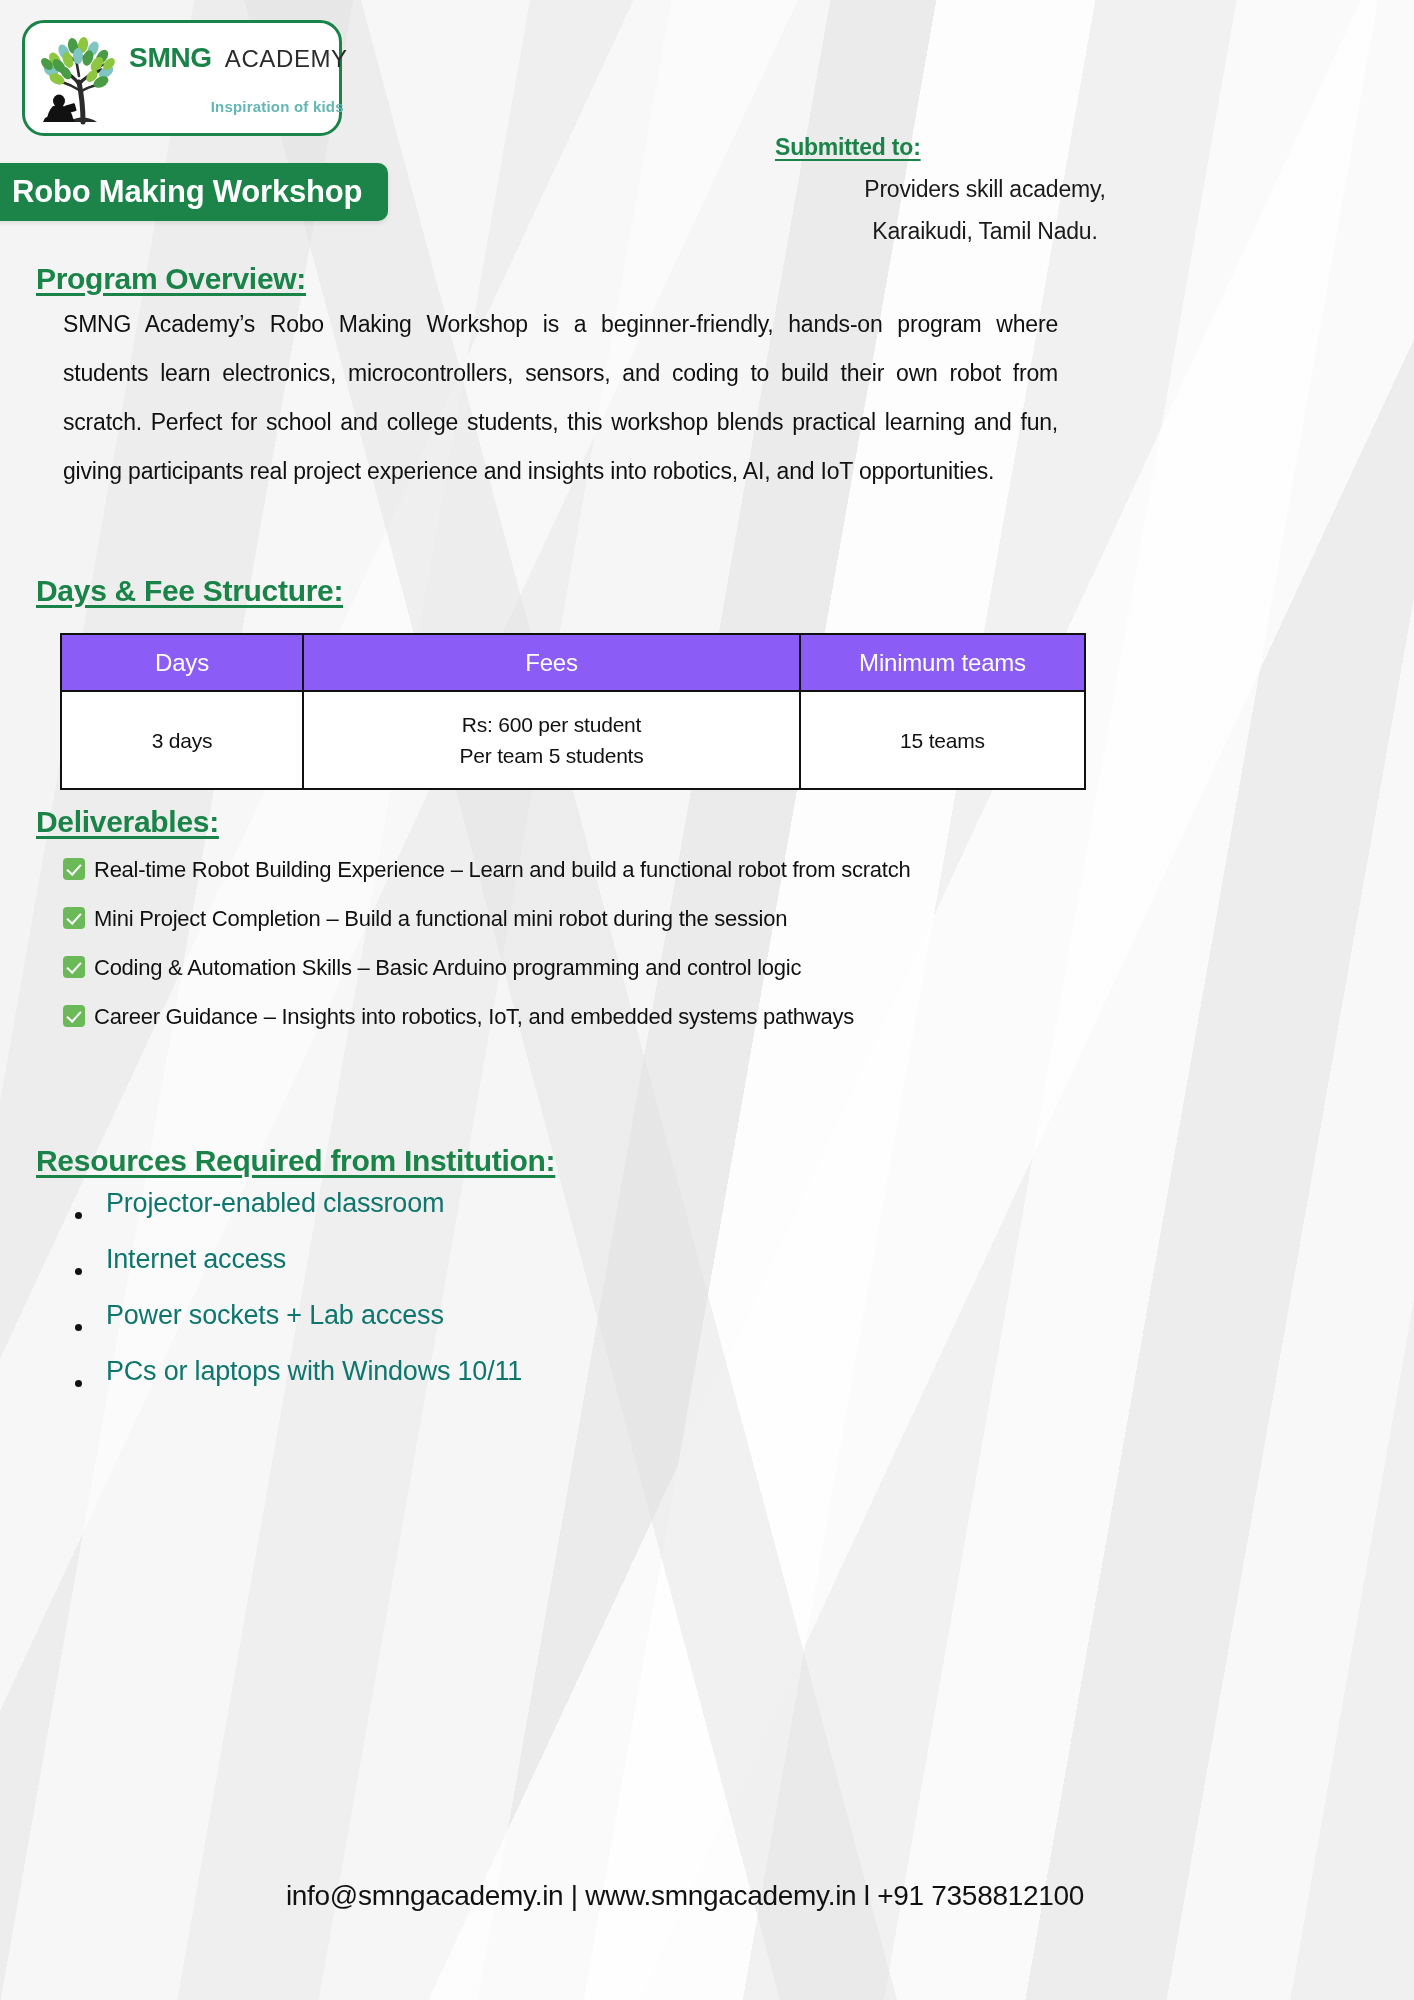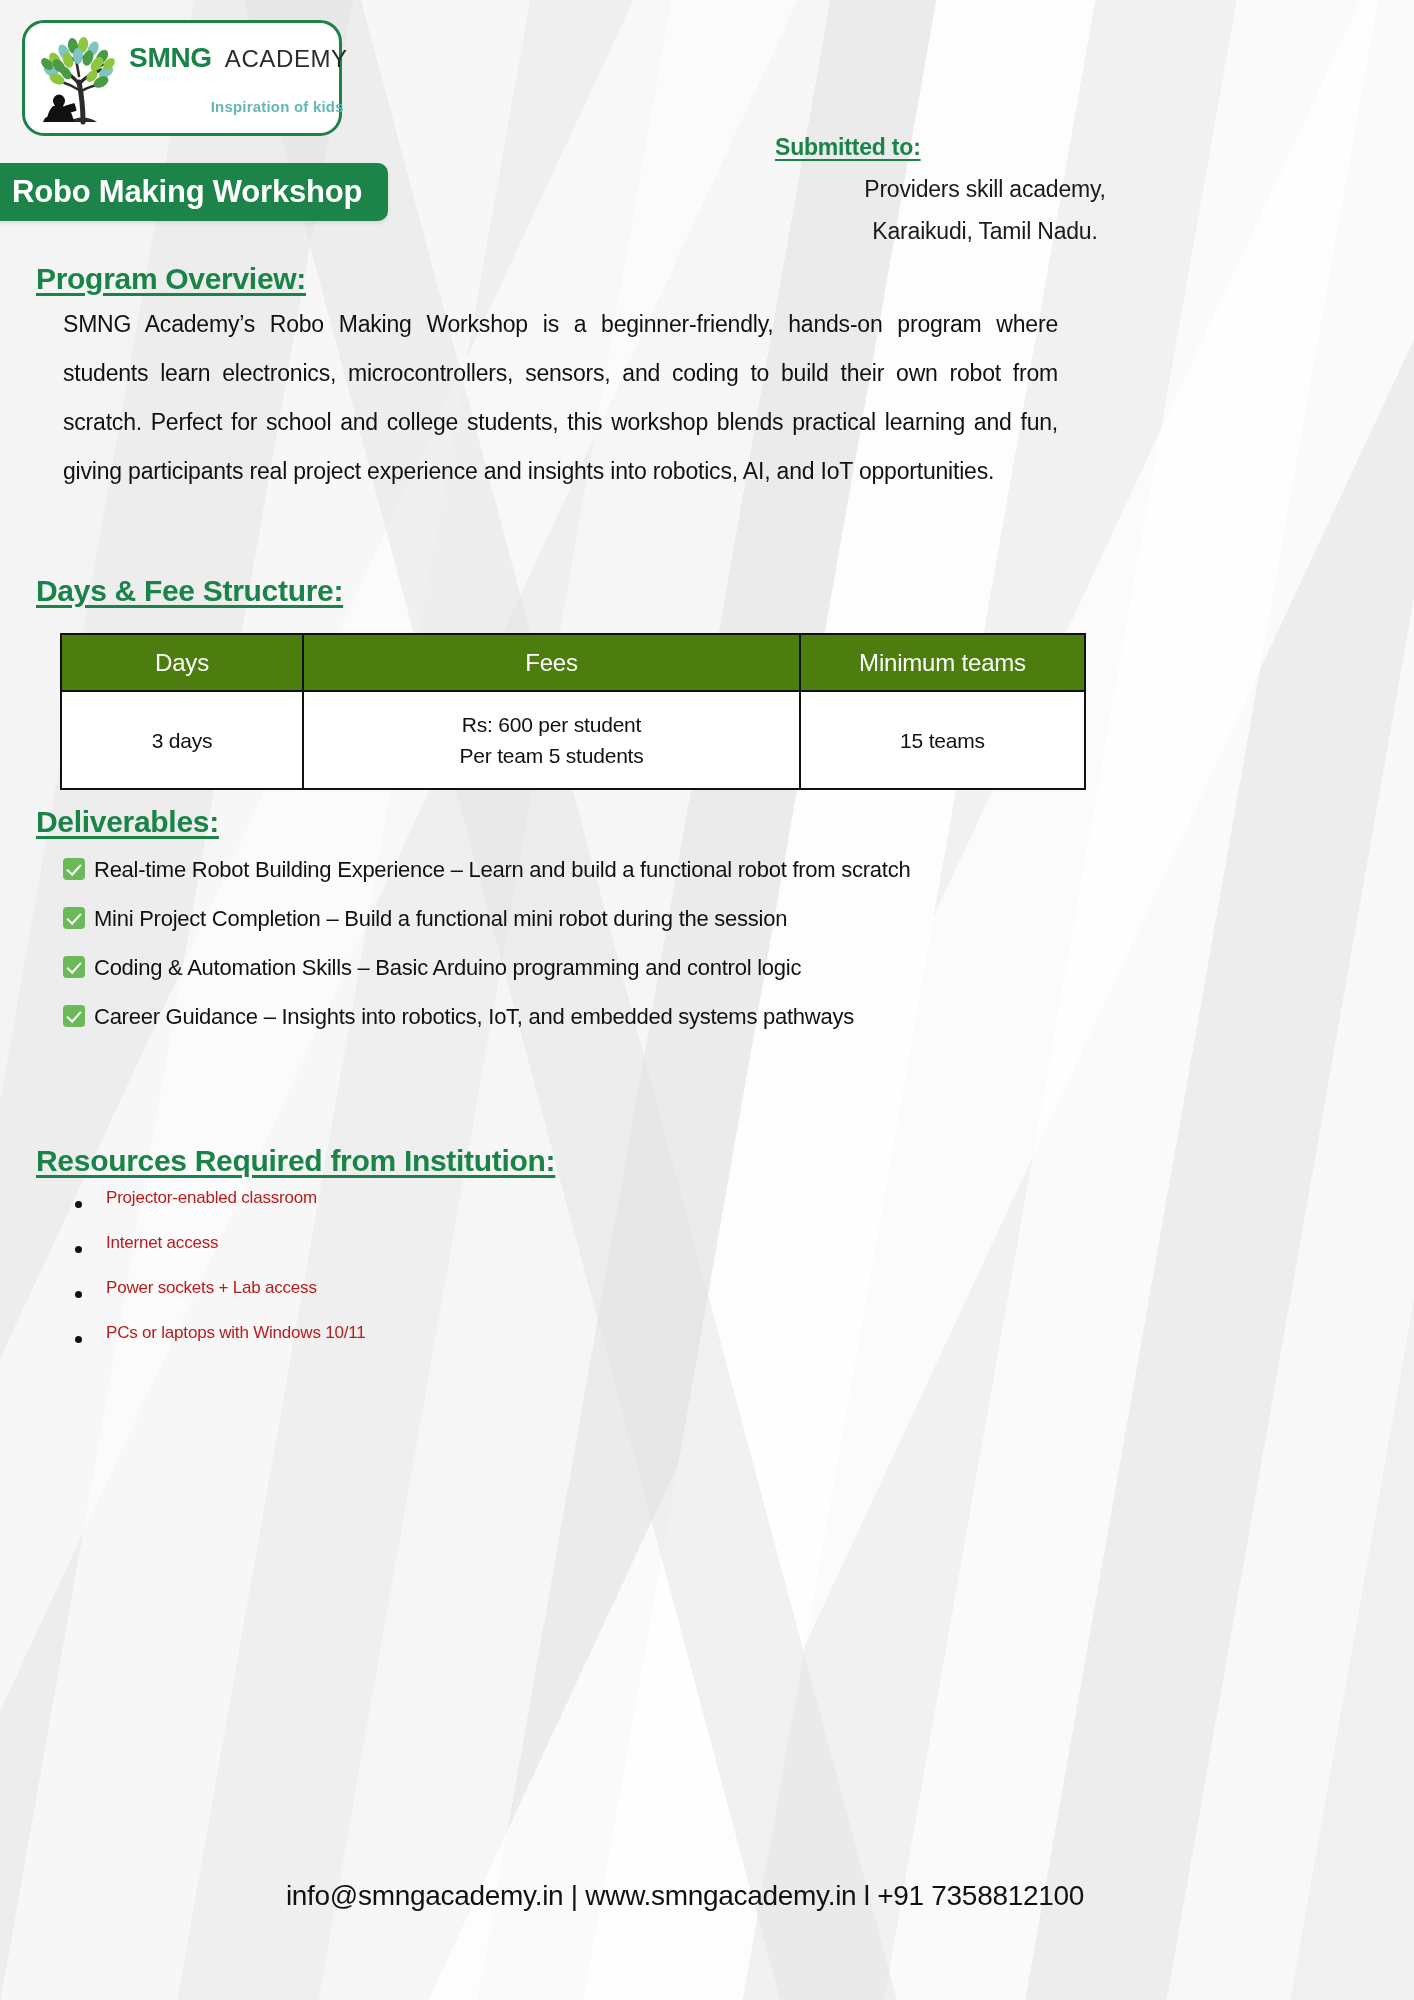--- a/index.html
+++ b/index.html
@@ -200,21 +200,21 @@
     border-collapse: collapse;
     table-layout: fixed;
   }
   .fee-table th,
   .fee-table td {
     border: 2px solid #111111;
     text-align: center;
     letter-spacing: -0.2px;
   }
   .fee-table th {
-    background: #4d7c0f;
+    background: #8b5cf6;
     color: #ffffff;
     font-weight: normal;
     font-size: 24px;
     height: 55px;
     padding: 0 4px;
   }
   .fee-table td {
     background: #ffffff;
     color: #111111;
     font-size: 21px;
@@ -269,24 +269,24 @@
     position: absolute;
     left: 63px;
     top: 1188px;
     width: 800px;
     list-style: none;
     margin: 0;
     padding: 0;
   }
   .res-item {
     display: flex;
-    align-items: center;
+    align-items: flex-end;
     margin-bottom: 25px;
-    font-size: 17px;
-    color: #b91c1c;
+    font-size: 27px;
+    color: #0f766e;
     letter-spacing: -0.2px;
   }
   .bullet-dot {
     flex: 0 0 7px;
     width: 7px;
     height: 7px;
     border-radius: 50%;
     background: #111111;
     margin-top: 12px;
     margin-right: 24px;

